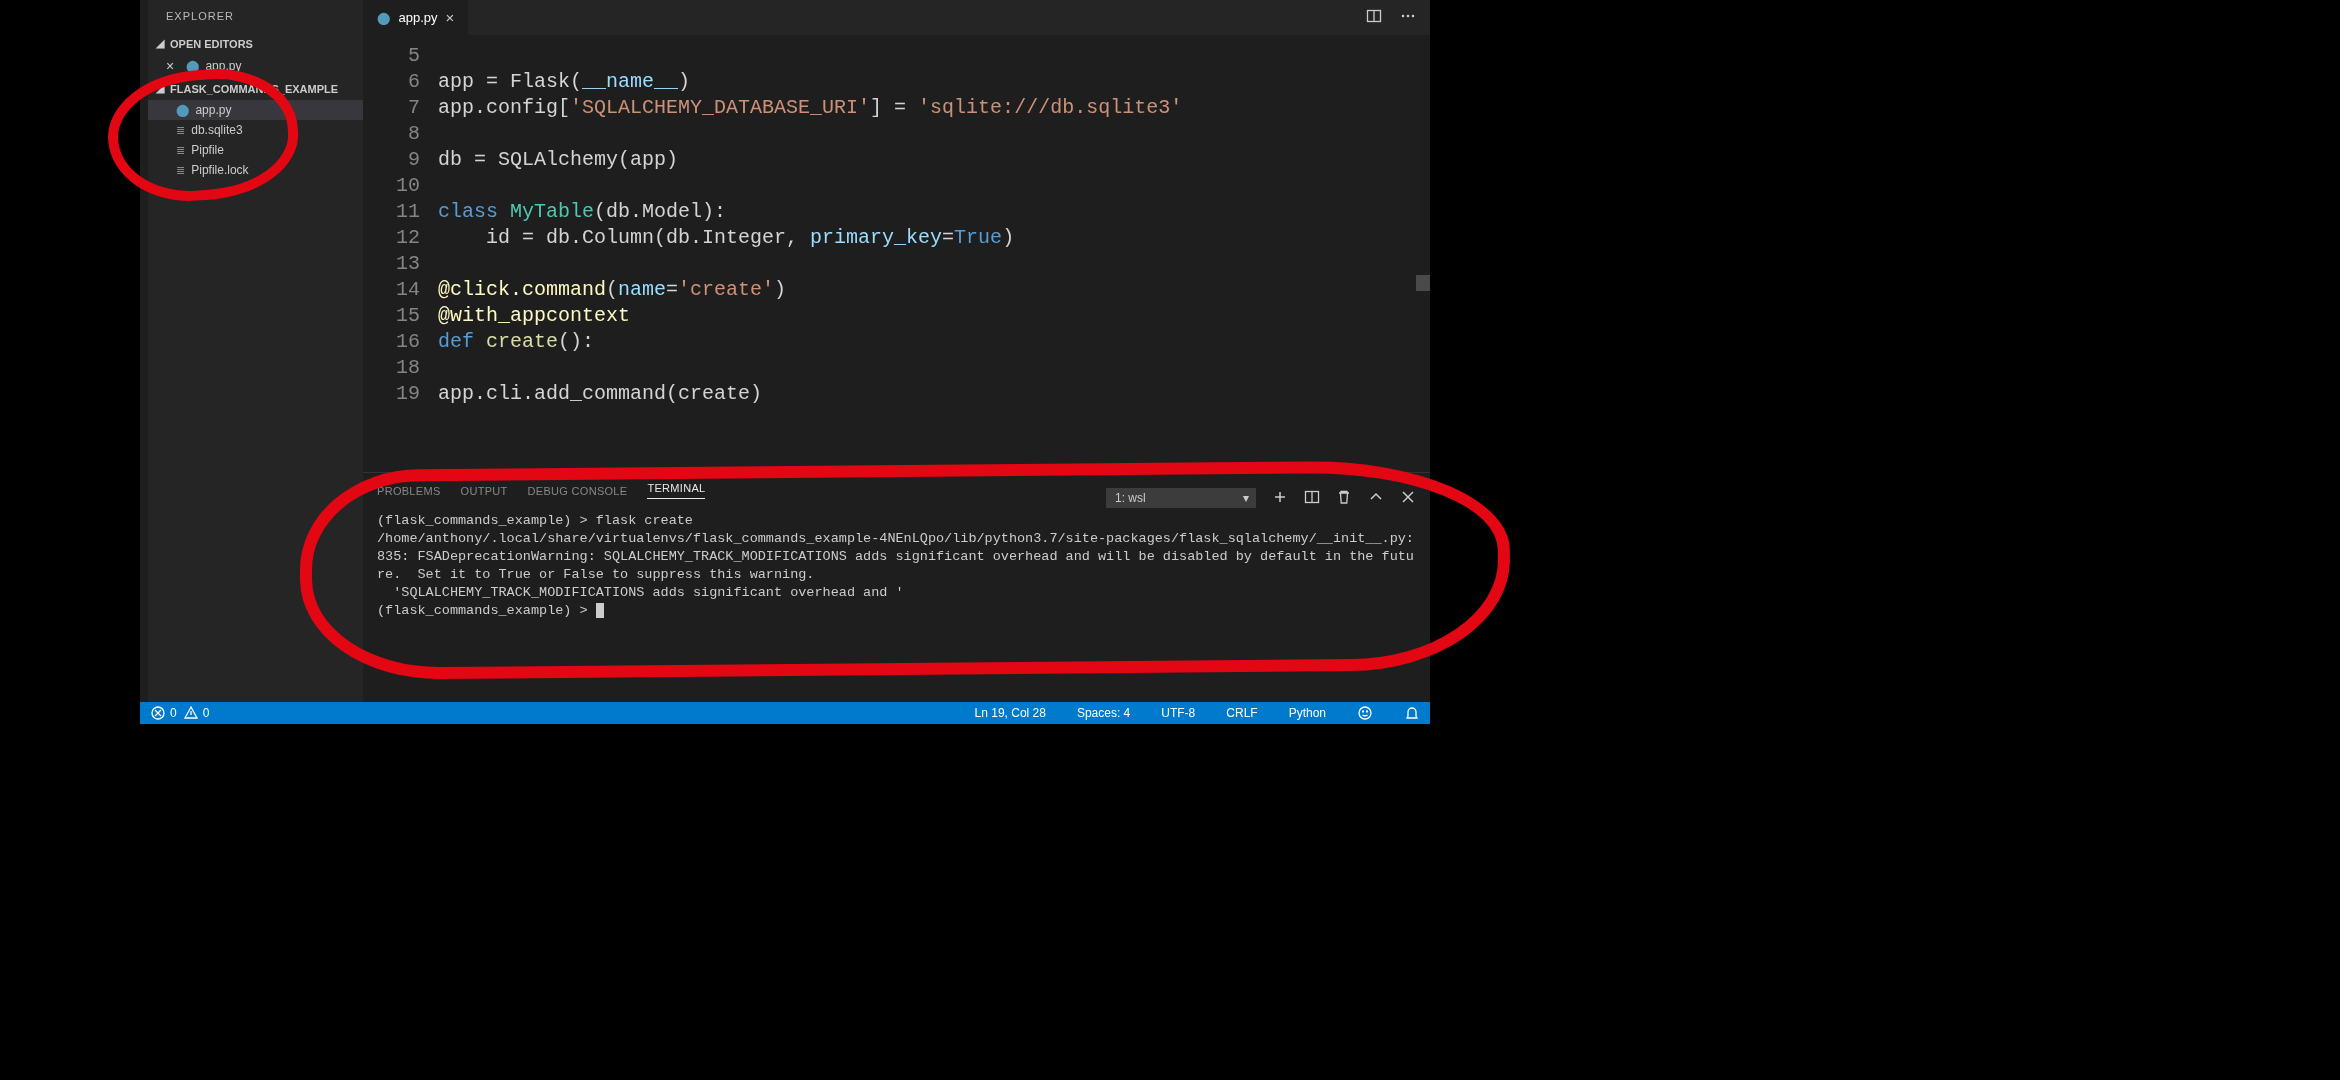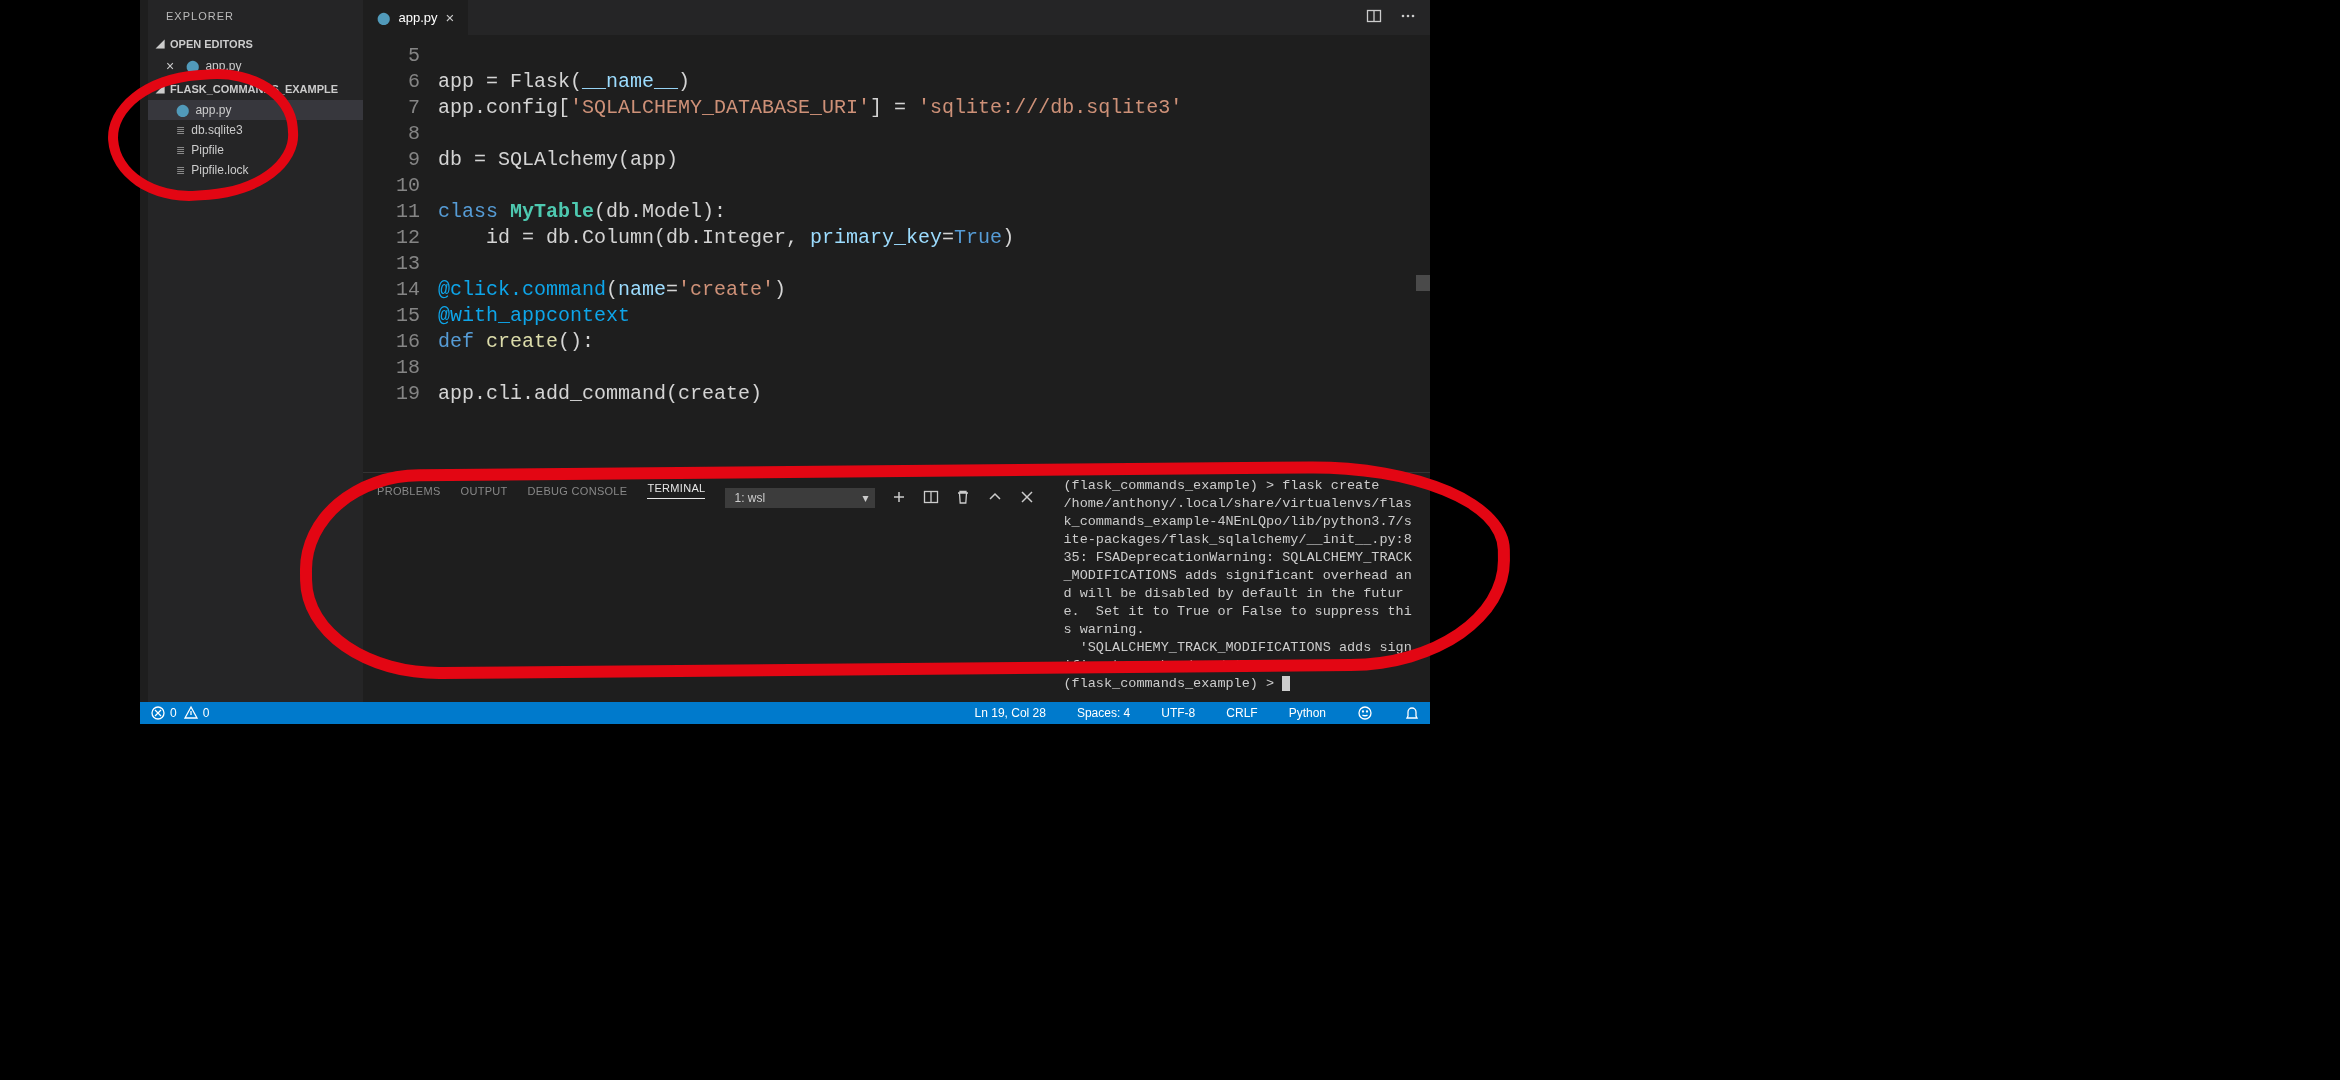--- a/index.html
+++ b/index.html
@@ -136,43 +136,43 @@
 .gutter {
   width: 75px;
   text-align: right;
   padding-right: 18px;
   color: #858585;
   user-select: none;
   flex-shrink: 0;
 }
 .code { color: #d4d4d4; }
 .kw { color: #569cd6; }
-.cls { color: #4ec9b0; font-weight: bold; }
+.cls { color: #4ec9b0; }
 .fn { color: #dcdcaa; }
 .str { color: #ce9178; }
 .const { color: #569cd6; }
 .var { color: #9cdcfe; }
-.dec { color: #0ea5e9; }
+.dec { color: #fef9c3; }
 .minimap-marker {
   position: absolute;
   right: 0;
   top: 240px;
   width: 14px;
   height: 16px;
   background: #4a4a4a;
   font-size: 10px;
   color: #888;
 }
 
 .panel {
   height: 230px;
   background: #1e1e1e;
   border-top: 1px solid #333;
   display: flex;
-  flex-direction: row;
+  flex-direction: column;
 }
 .panel-tabs {
   display: flex;
   align-items: center;
   padding: 0 14px;
   height: 35px;
   font-size: 11px;
   gap: 20px;
   color: #888;
 }

